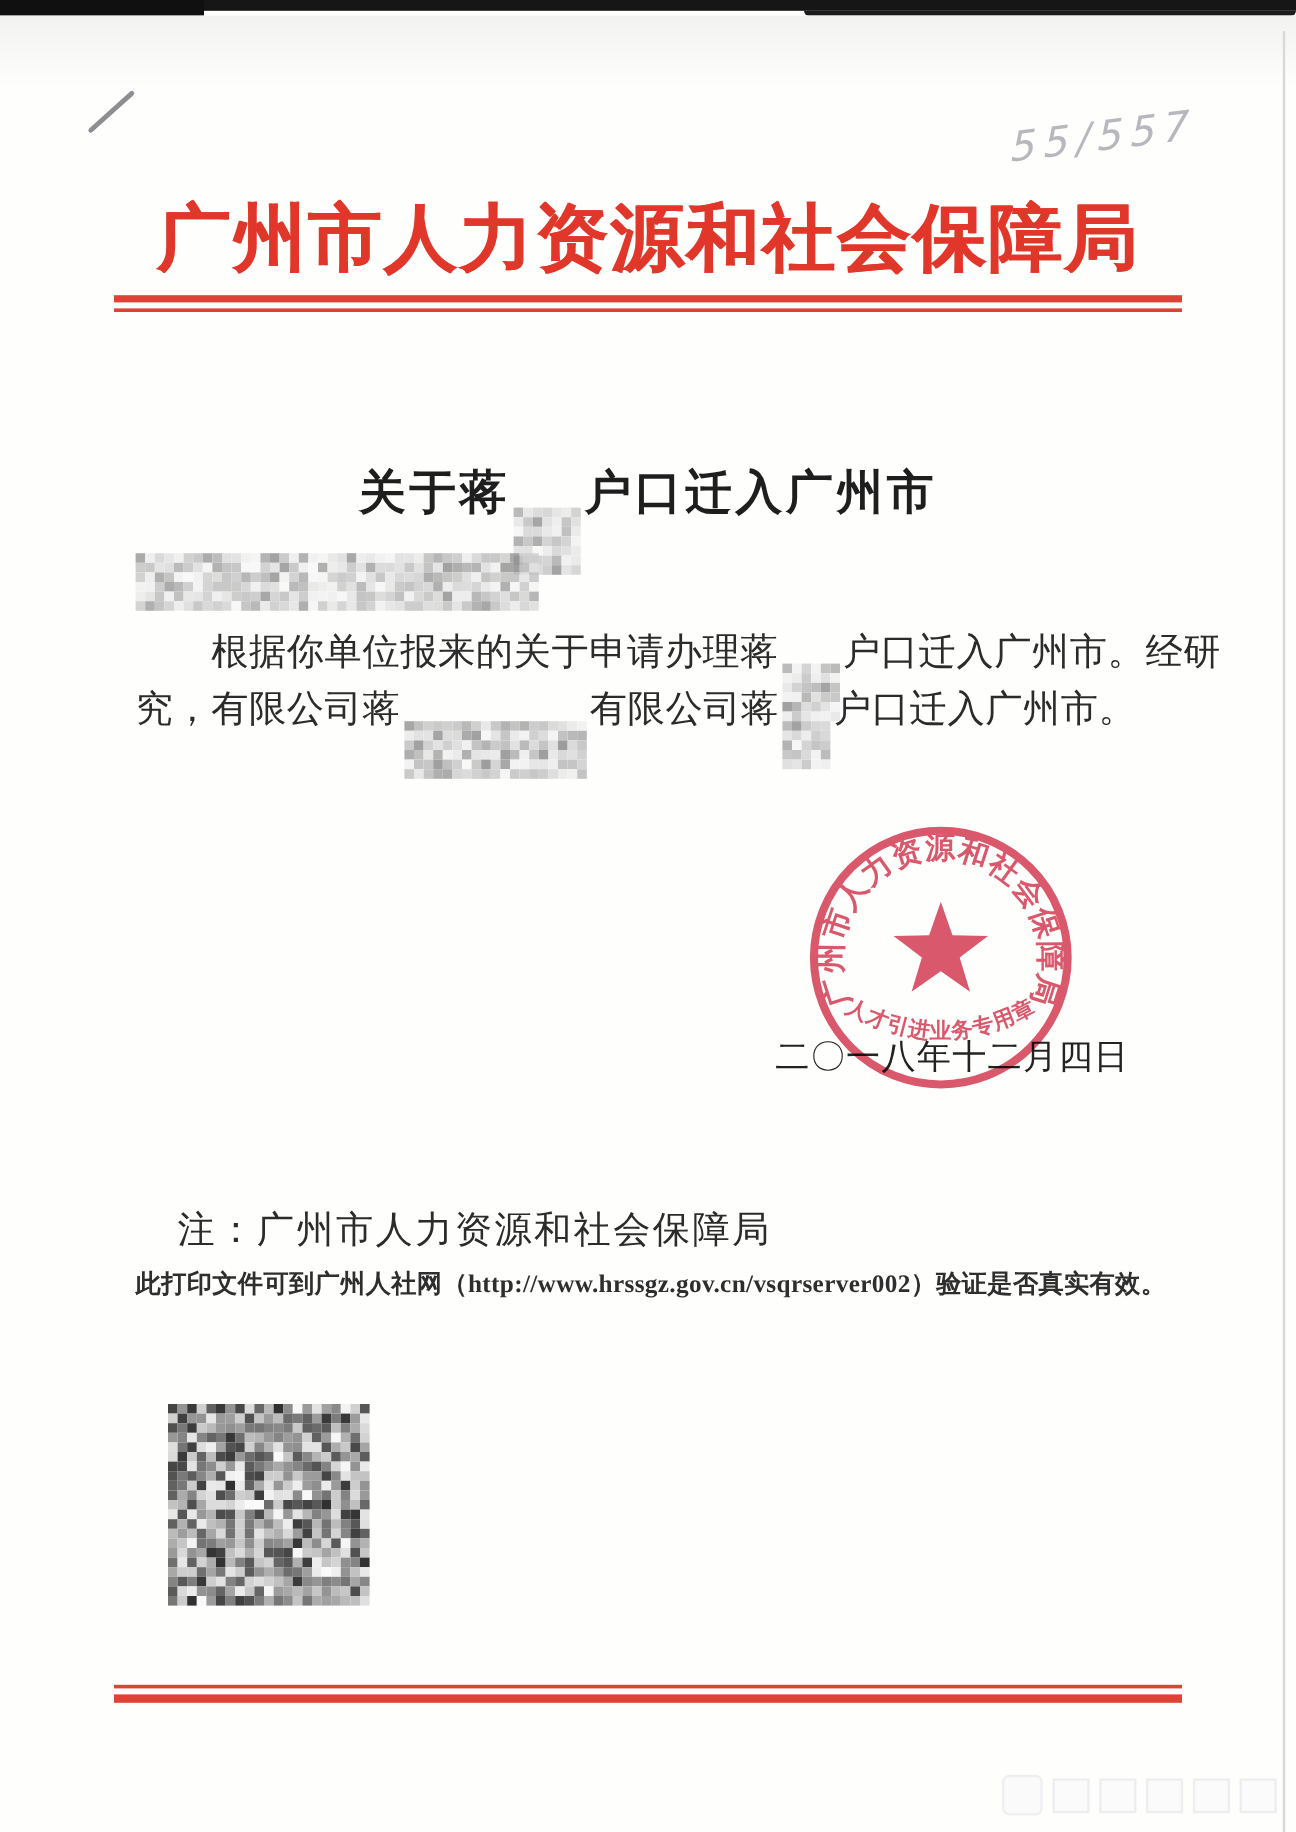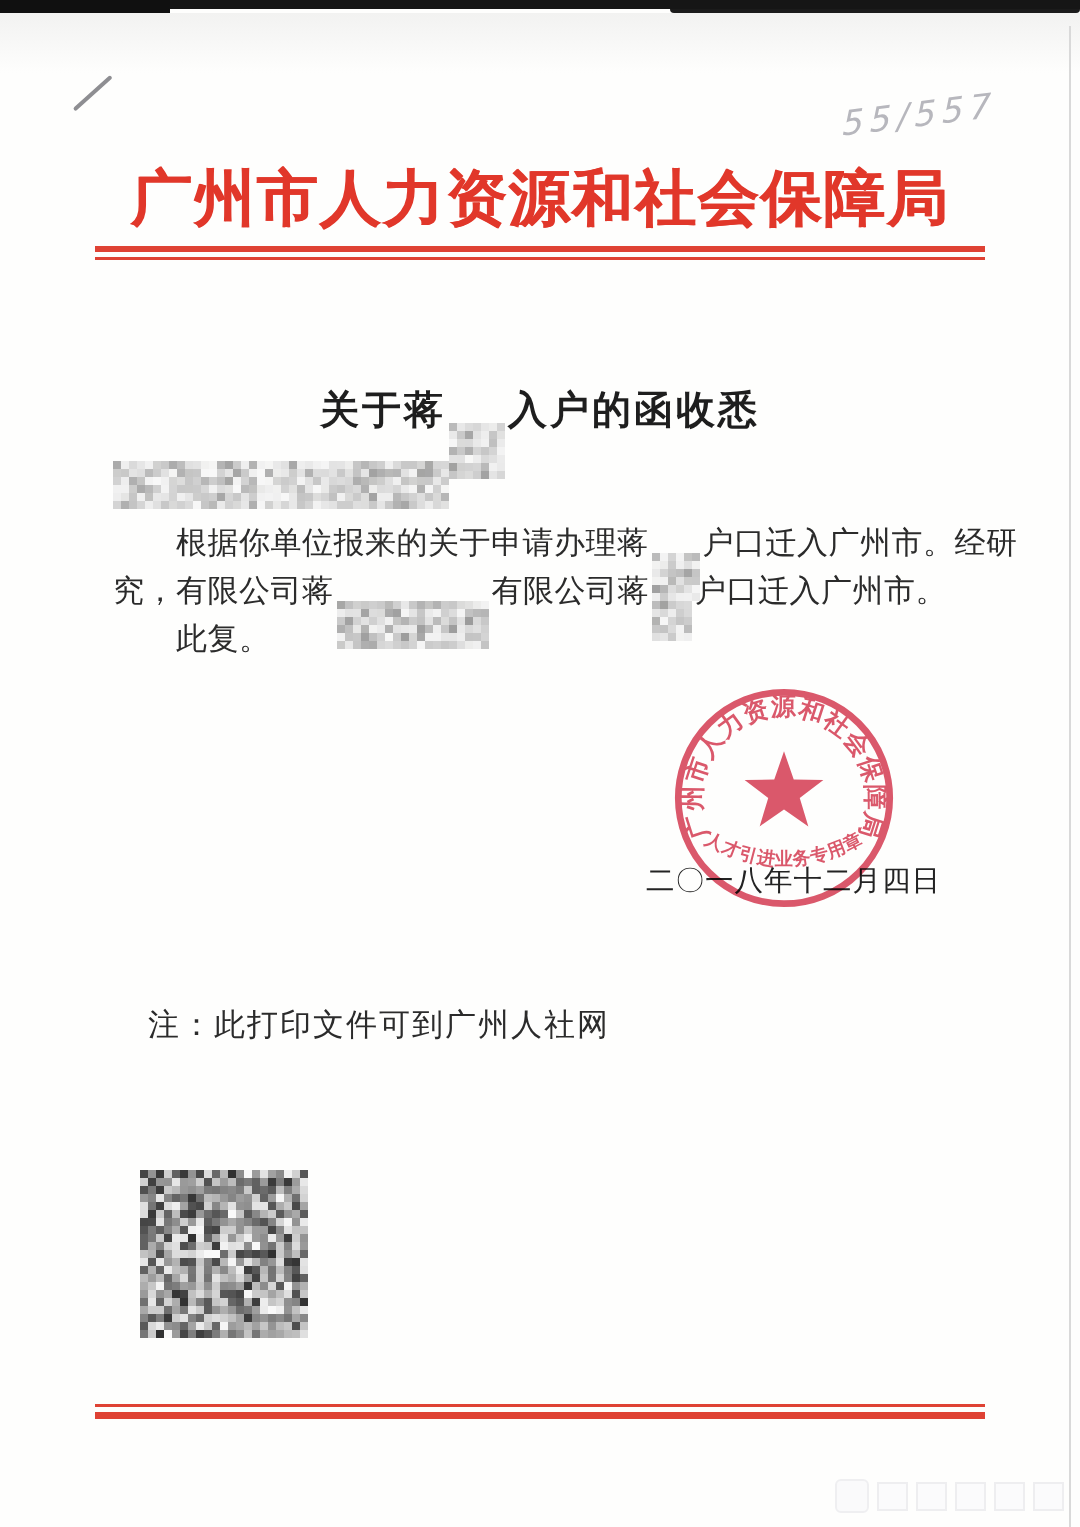--- a/index.html
+++ b/index.html
@@ -112,21 +112,21 @@
         <i style="width: 8px; height: 8px; background: rgb(174, 174, 174);"></i>
         <i style="width: 8px; height: 8px; background: rgb(239, 239, 239);"></i>
         <i style="width: 8px; height: 8px; background: rgb(231, 231, 231);"></i>
         <i style="width: 8px; height: 8px; background: rgb(189, 189, 189);"></i>
         <i style="width: 8px; height: 8px; background: rgb(206, 206, 206);"></i>
         <i style="width: 8px; height: 8px; background: rgb(213, 213, 213);"></i>
         <i style="width: 8px; height: 8px; background: rgb(198, 198, 198);"></i>
         <i style="width: 8px; height: 8px; background: rgb(148, 148, 148);"></i>
         <i style="width: 8px; height: 8px; background: rgb(224, 224, 224);"></i>
         <i style="width: 8px; height: 8px; background: rgb(209, 209, 209);"></i>
-      </span><span>入户的函收悉</span>
+      </span><span>户口迁入广州市</span>
   </div>
 
   <div class="addressee-blur" data-mosaic="42,6,8,1" style="display: grid; grid-template-columns: repeat(42, 8px);">
       <i style="width: 8px; height: 8px; background: rgb(151, 151, 151);"></i>
       <i style="width: 8px; height: 8px; background: rgb(236, 236, 236);"></i>
       <i style="width: 8px; height: 8px; background: rgb(210, 210, 210);"></i>
       <i style="width: 8px; height: 8px; background: rgb(225, 225, 225);"></i>
       <i style="width: 8px; height: 8px; background: rgb(239, 239, 239);"></i>
       <i style="width: 8px; height: 8px; background: rgb(198, 198, 198);"></i>
       <i style="width: 8px; height: 8px; background: rgb(189, 189, 189);"></i>
@@ -554,38 +554,38 @@
         <i style="width: 8px; height: 8px; background: rgb(212, 212, 212);"></i>
         <i style="width: 8px; height: 8px; background: rgb(242, 242, 242);"></i>
         <i style="width: 8px; height: 8px; background: rgb(177, 177, 177);"></i>
         <i style="width: 8px; height: 8px; background: rgb(219, 219, 219);"></i>
         <i style="width: 8px; height: 8px; background: rgb(225, 225, 225);"></i>
         <i style="width: 8px; height: 8px; background: rgb(195, 195, 195);"></i>
         <i style="width: 8px; height: 8px; background: rgb(240, 240, 240);"></i>
         <i style="width: 8px; height: 8px; background: rgb(237, 237, 237);"></i>
       </span><span>户口迁入广州市。</span>
   </div>
-  <div class="bodyline indent" style="top:616px;">此复。</div>
 
   <div class="date">二〇一八年十二月四日</div>
 
   <svg class="seal" viewBox="0 0 220 220">
     <circle cx="110" cy="110" r="102" fill="none" stroke="#d84a5f" stroke-width="6.5"></circle>
     <path id="sealArcTop" d="M 34.8 137.4 A 80 80 0 1 1 185.2 137.4" fill="none"></path>
     <path id="sealArcBottom" d="M 38 156 Q 110 194 182 156" fill="none"></path>
     <text font-size="24" font-weight="bold" fill="#d84a5f" letter-spacing="1">
       <textPath href="#sealArcTop" startOffset="50%" text-anchor="middle">广州市人力资源和社会保障局</textPath>
     </text>
     <polygon fill="#d84a5f" points="110,65 100.6,92.1 72,92.6 94.8,109.9 86.5,137.4 110,121 133.5,137.4 125.2,109.9 148,92.6 119.4,92.1"></polygon>
     <text font-size="17.5" font-weight="bold" fill="#d84a5f" letter-spacing="0.5">
       <textPath href="#sealArcBottom" startOffset="50%" text-anchor="middle">人才引进业务专用章</textPath>
     </text>
   </svg>
 
-  <div class="note">注：此打印文件可到广州人社网</div>
+  <div class="note">注：广州市人力资源和社会保障局</div>
+  <div class="verify">此打印文件可到广州人社网（http://www.hrssgz.gov.cn/vsqrserver002）验证是否真实有效。</div>
 
   <div class="qr" data-mosaic="21,21,8,0" style="display: grid; grid-template-columns: repeat(21, 8px);">
       <i style="width: 8px; height: 8px; background: rgb(68, 68, 68);"></i>
       <i style="width: 8px; height: 8px; background: rgb(148, 148, 148);"></i>
       <i style="width: 8px; height: 8px; background: rgb(57, 57, 57);"></i>
       <i style="width: 8px; height: 8px; background: rgb(207, 207, 207);"></i>
       <i style="width: 8px; height: 8px; background: rgb(97, 97, 97);"></i>
       <i style="width: 8px; height: 8px; background: rgb(57, 57, 57);"></i>
       <i style="width: 8px; height: 8px; background: rgb(147, 147, 147);"></i>
       <i style="width: 8px; height: 8px; background: rgb(72, 72, 72);"></i>

